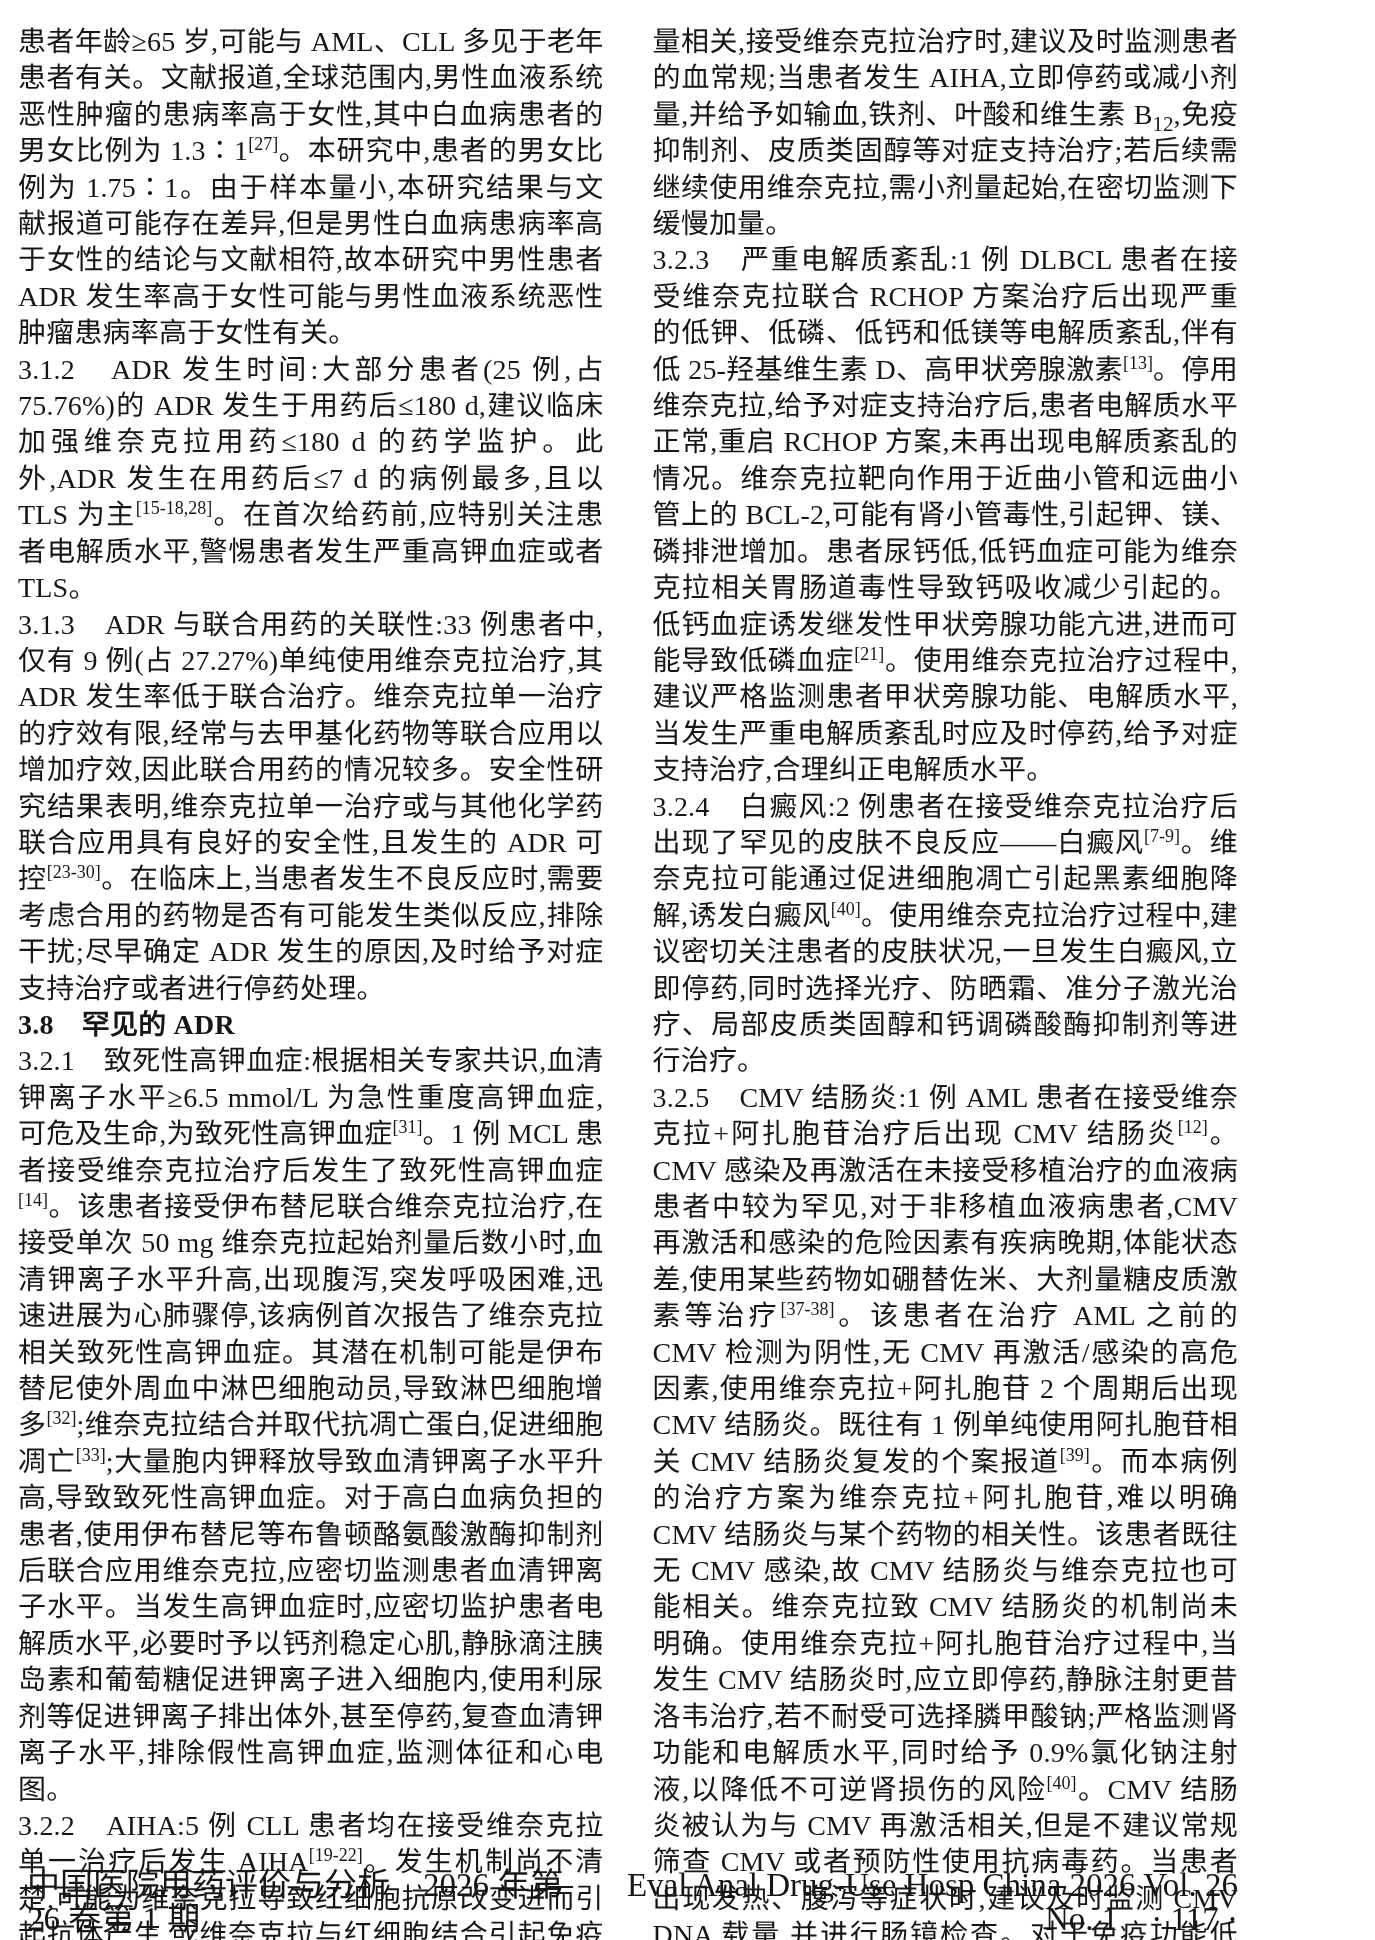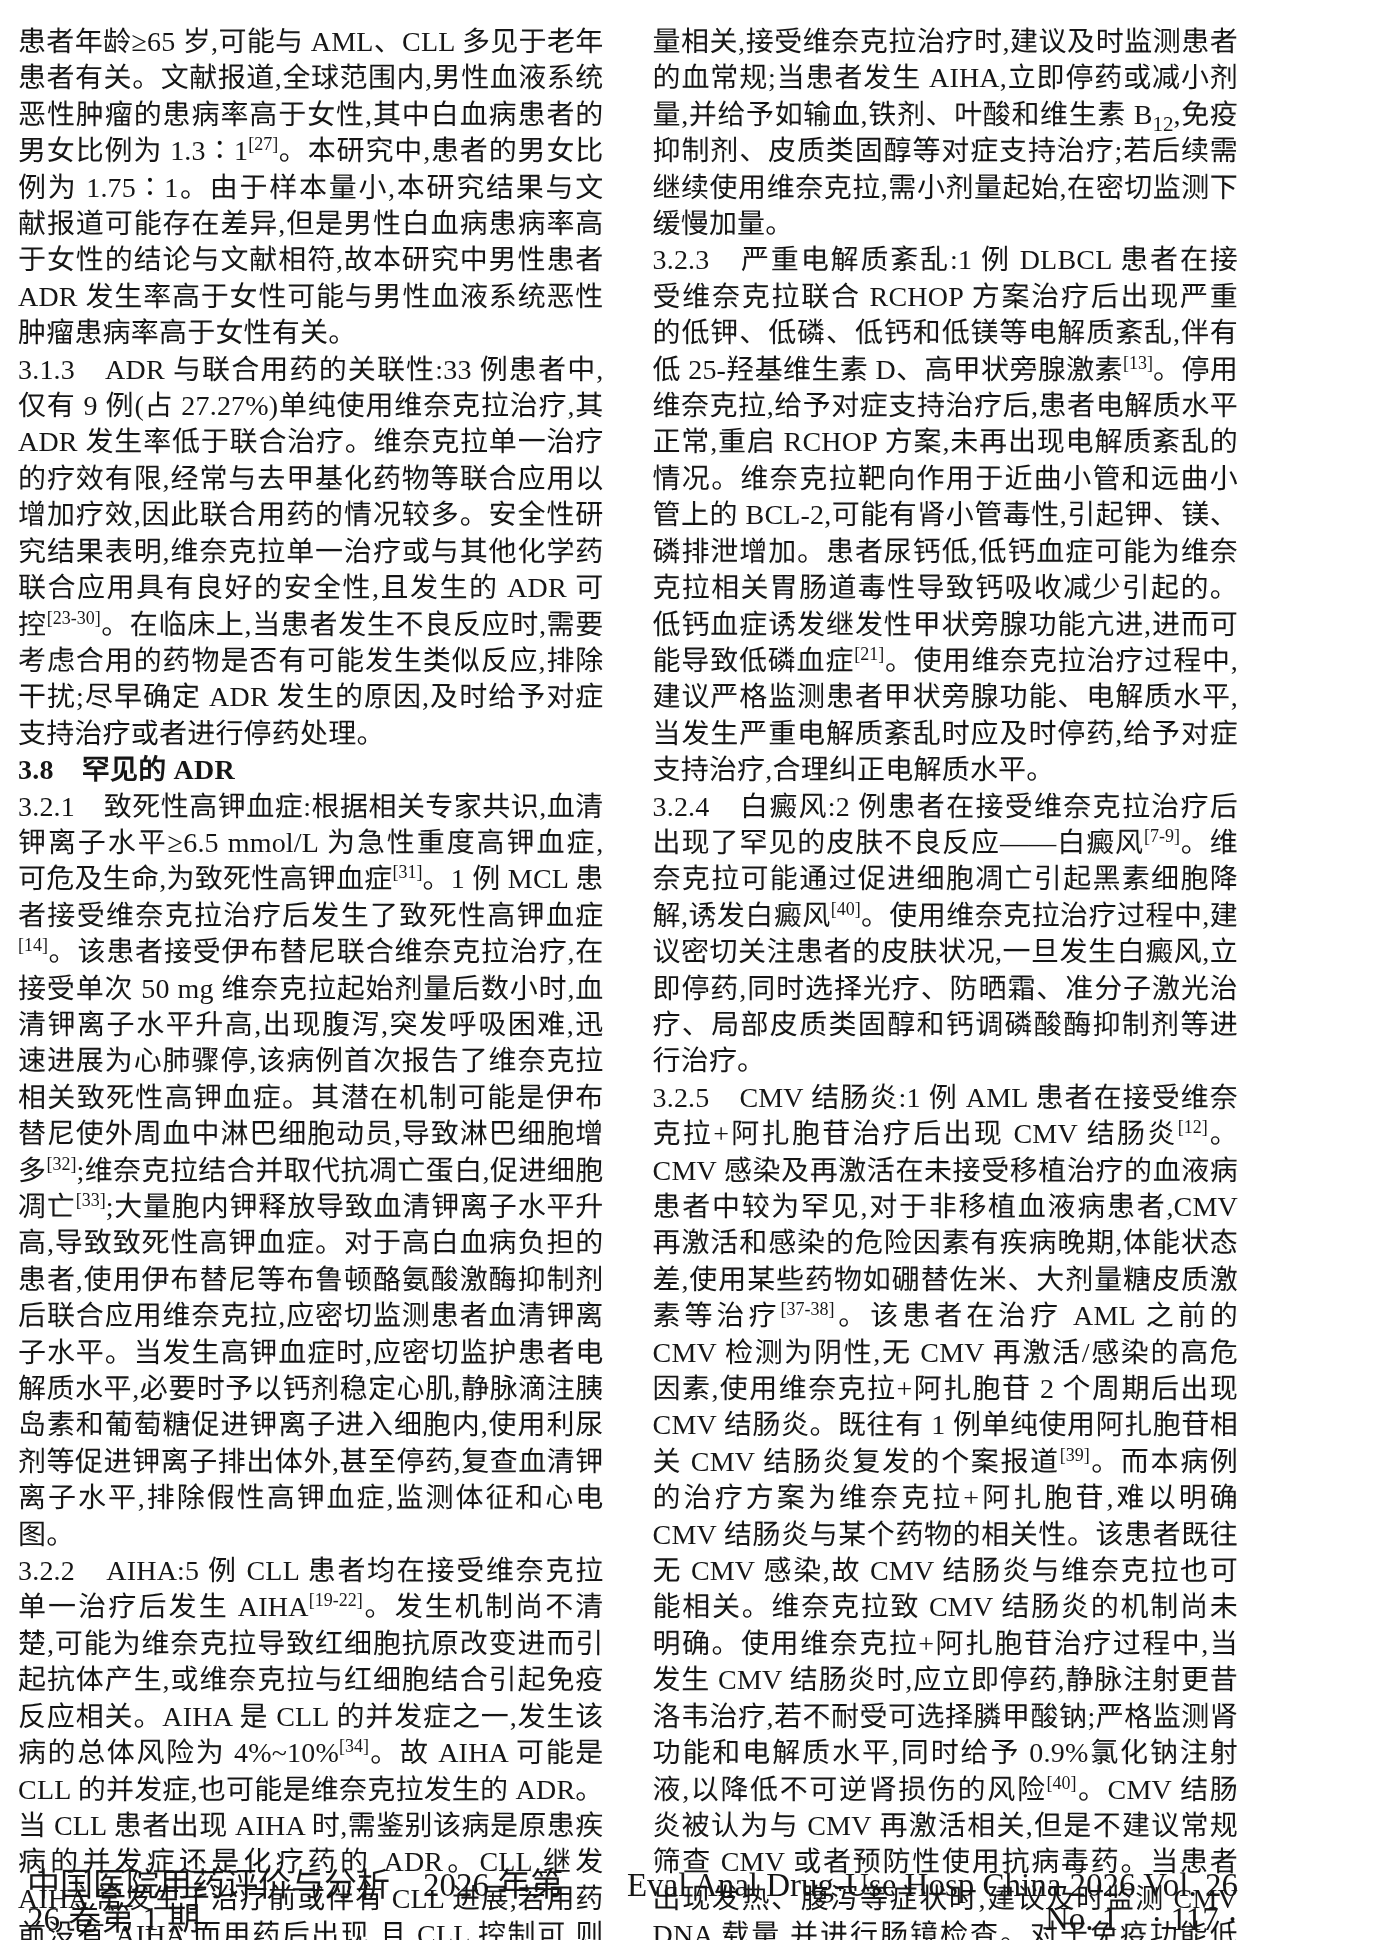--- a/index.html
+++ b/index.html
@@ -65,20 +65,21 @@
   .footer .f-left { text-align: left; }
   .footer .f-right { text-align: right; }
 </style>
 </head>
 <body>
 
 <div class="page">
   <div class="columns">
     <div class="col">
         <p class="block body">患者年龄≥65 岁,可能与 AML、CLL 多见于老年患者有关。文献报道,全球范围内,男性血液系统恶性肿瘤的患病率高于女性,其中白血病患者的男女比例为 1.3∶1<sup>[27]</sup>。本研究中,患者的男女比例为 1.75∶1。由于样本量小,本研究结果与文献报道可能存在差异,但是男性白血病患病率高于女性的结论与文献相符,故本研究中男性患者 ADR 发生率高于女性可能与男性血液系统恶性肿瘤患病率高于女性有关。</p>
+        <p class="block section">3.1.2　ADR 发生时间:大部分患者(25 例,占 75.76%)的 ADR 发生于用药后≤180 d,建议临床加强维奈克拉用药≤180 d 的药学监护。此外,ADR 发生在用药后≤7 d 的病例最多,且以 TLS 为主<sup>[15-18,28]</sup>。在首次给药前,应特别关注患者电解质水平,警惕患者发生严重高钾血症或者 TLS。</p>
         <p class="block section">3.1.3　ADR 与联合用药的关联性:33 例患者中,仅有 9 例(占 27.27%)单纯使用维奈克拉治疗,其 ADR 发生率低于联合治疗。维奈克拉单一治疗的疗效有限,经常与去甲基化药物等联合应用以增加疗效,因此联合用药的情况较多。安全性研究结果表明,维奈克拉单一治疗或与其他化学药联合应用具有良好的安全性,且发生的 ADR 可控<sup>[23-30]</sup>。在临床上,当患者发生不良反应时,需要考虑合用的药物是否有可能发生类似反应,排除干扰;尽早确定 ADR 发生的原因,及时给予对症支持治疗或者进行停药处理。</p>
         <p class="block heading">3.8　罕见的 ADR</p>
         <p class="block section">3.2.1　致死性高钾血症:根据相关专家共识,血清钾离子水平≥6.5 mmol/L 为急性重度高钾血症,可危及生命,为致死性高钾血症<sup>[31]</sup>。1 例 MCL 患者接受维奈克拉治疗后发生了致死性高钾血症<sup>[14]</sup>。该患者接受伊布替尼联合维奈克拉治疗,在接受单次 50 mg 维奈克拉起始剂量后数小时,血清钾离子水平升高,出现腹泻,突发呼吸困难,迅速进展为心肺骤停,该病例首次报告了维奈克拉相关致死性高钾血症。其潜在机制可能是伊布替尼使外周血中淋巴细胞动员,导致淋巴细胞增多<sup>[32]</sup>;维奈克拉结合并取代抗凋亡蛋白,促进细胞凋亡<sup>[33]</sup>;大量胞内钾释放导致血清钾离子水平升高,导致致死性高钾血症。对于高白血病负担的患者,使用伊布替尼等布鲁顿酪氨酸激酶抑制剂后联合应用维奈克拉,应密切监测患者血清钾离子水平。当发生高钾血症时,应密切监护患者电解质水平,必要时予以钙剂稳定心肌,静脉滴注胰岛素和葡萄糖促进钾离子进入细胞内,使用利尿剂等促进钾离子排出体外,甚至停药,复查血清钾离子水平,排除假性高钾血症,监测体征和心电图。</p>
         <p class="block section">3.2.2　AIHA:5 例 CLL 患者均在接受维奈克拉单一治疗后发生 AIHA<sup>[19-22]</sup>。发生机制尚不清楚,可能为维奈克拉导致红细胞抗原改变进而引起抗体产生,或维奈克拉与红细胞结合引起免疫反应相关。AIHA 是 CLL 的并发症之一,发生该病的总体风险为 4%~10%<sup>[34]</sup>。故 AIHA 可能是 CLL 的并发症,也可能是维奈克拉发生的 ADR。当 CLL 患者出现 AIHA 时,需鉴别该病是原患疾病的并发症还是化疗药的 ADR。CLL 继发 AIHA 常发生于治疗前或伴有 CLL 进展,若用药前没有 AIHA 而用药后出现,且 CLL 控制可,则可能为药物引起的 ADR。本研究纳入的 5 例患者化疗前期均没有发生 AIHA,在接受维奈克拉治疗后出现,且未出现疾病进展。3 例患者在剂量爬坡阶段出现 AIHA 及进行性加重。AIHA 可能与维奈克拉剂</p>
       </div>
     <div class="col">
         <p class="block body">量相关,接受维奈克拉治疗时,建议及时监测患者的血常规;当患者发生 AIHA,立即停药或减小剂量,并给予如输血,铁剂、叶酸和维生素 B<sub>12</sub>,免疫抑制剂、皮质类固醇等对症支持治疗;若后续需继续使用维奈克拉,需小剂量起始,在密切监测下缓慢加量。</p>
         <p class="block section">3.2.3　严重电解质紊乱:1 例 DLBCL 患者在接受维奈克拉联合 RCHOP 方案治疗后出现严重的低钾、低磷、低钙和低镁等电解质紊乱,伴有低 25-羟基维生素 D、高甲状旁腺激素<sup>[13]</sup>。停用维奈克拉,给予对症支持治疗后,患者电解质水平正常,重启 RCHOP 方案,未再出现电解质紊乱的情况。维奈克拉靶向作用于近曲小管和远曲小管上的 BCL-2,可能有肾小管毒性,引起钾、镁、磷排泄增加。患者尿钙低,低钙血症可能为维奈克拉相关胃肠道毒性导致钙吸收减少引起的。低钙血症诱发继发性甲状旁腺功能亢进,进而可能导致低磷血症<sup>[21]</sup>。使用维奈克拉治疗过程中,建议严格监测患者甲状旁腺功能、电解质水平,当发生严重电解质紊乱时应及时停药,给予对症支持治疗,合理纠正电解质水平。</p>
         <p class="block section">3.2.4　白癜风:2 例患者在接受维奈克拉治疗后出现了罕见的皮肤不良反应——白癜风<sup>[7-9]</sup>。维奈克拉可能通过促进细胞凋亡引起黑素细胞降解,诱发白癜风<sup>[40]</sup>。使用维奈克拉治疗过程中,建议密切关注患者的皮肤状况,一旦发生白癜风,立即停药,同时选择光疗、防晒霜、准分子激光治疗、局部皮质类固醇和钙调磷酸酶抑制剂等进行治疗。</p>
         <p class="block section">3.2.5　CMV 结肠炎:1 例 AML 患者在接受维奈克拉+阿扎胞苷治疗后出现 CMV 结肠炎<sup>[12]</sup>。CMV 感染及再激活在未接受移植治疗的血液病患者中较为罕见,对于非移植血液病患者,CMV 再激活和感染的危险因素有疾病晚期,体能状态差,使用某些药物如硼替佐米、大剂量糖皮质激素等治疗<sup>[37-38]</sup>。该患者在治疗 AML 之前的 CMV 检测为阴性,无 CMV 再激活/感染的高危因素,使用维奈克拉+阿扎胞苷 2 个周期后出现 CMV 结肠炎。既往有 1 例单纯使用阿扎胞苷相关 CMV 结肠炎复发的个案报道<sup>[39]</sup>。而本病例的治疗方案为维奈克拉+阿扎胞苷,难以明确 CMV 结肠炎与某个药物的相关性。该患者既往无 CMV 感染,故 CMV 结肠炎与维奈克拉也可能相关。维奈克拉致 CMV 结肠炎的机制尚未明确。使用维奈克拉+阿扎胞苷治疗过程中,当发生 CMV 结肠炎时,应立即停药,静脉注射更昔洛韦治疗,若不耐受可选择膦甲酸钠;严格监测肾功能和电解质水平,同时给予 0.9%氯化钠注射液,以降低不可逆肾损伤的风险<sup>[40]</sup>。CMV 结肠炎被认为与 CMV 再激活相关,但是不建议常规筛查 CMV 或者预防性使用抗病毒药。当患者出现发热、腹泻等症状时,建议及时监测 CMV DNA 载量,并进行肠镜检查。对于免疫功能低下、既往出现过 CMV 结肠炎的患者需要重启维奈克拉治疗方案时,建议预防性使用抗病毒药,定期监测 CMV DNA 载量。</p>

